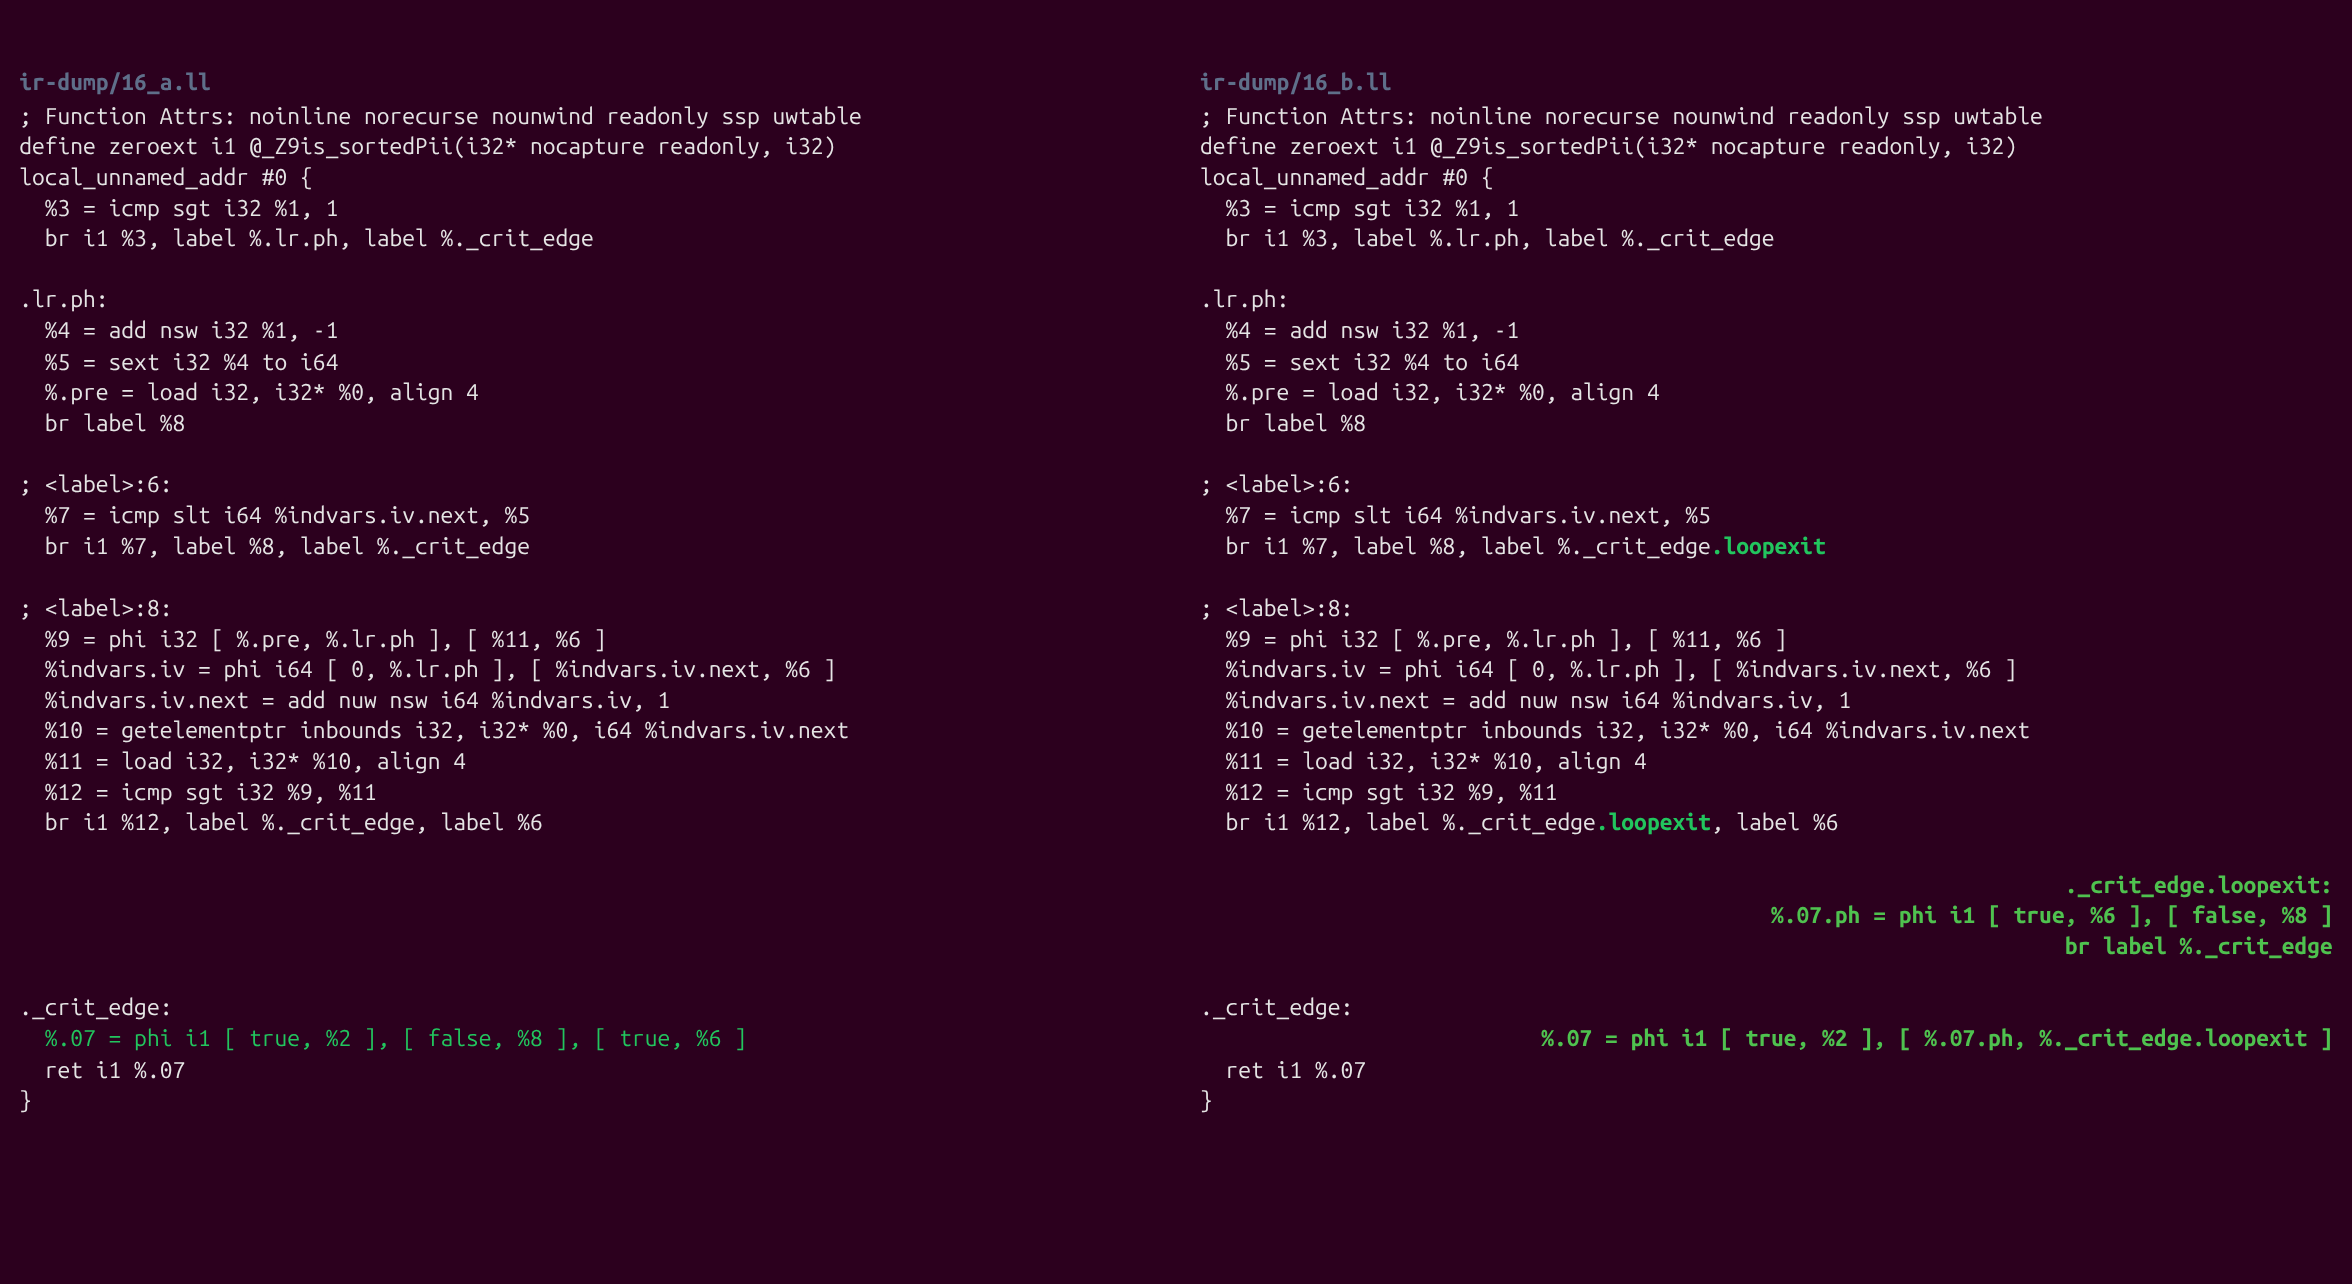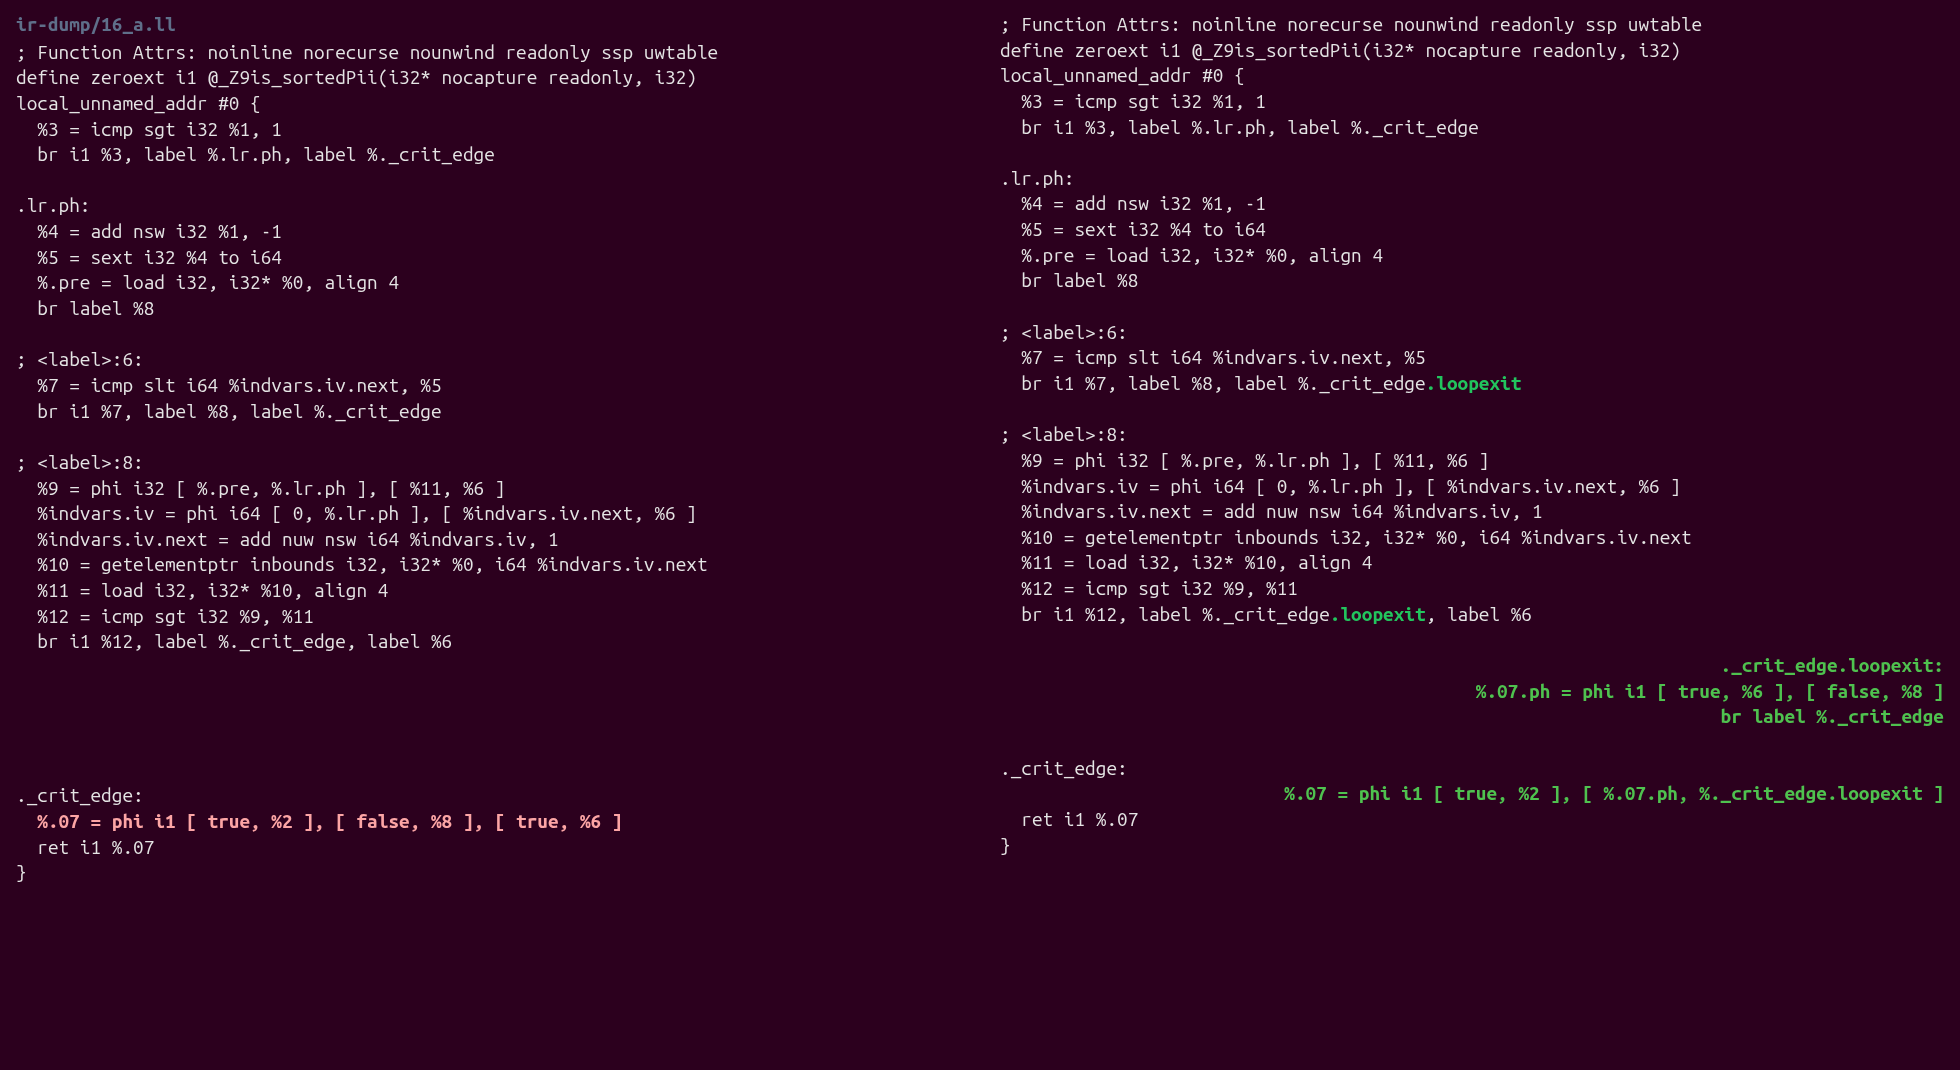--- a/index.html
+++ b/index.html
@@ -10,43 +10,45 @@
     font-size: 19px;
     line-height: 1.35;
     padding: 12px 16px;
     width: 1960px;
     height: 1070px;
     overflow: hidden;
   }
   .diff-container {
     display: flex;
     gap: 40px;
+    margin-top: 44px;
   }
   .pane {
     flex: 1;
     min-width: 0;
   }
   .header {
     color: #5f6f8a;
     font-weight: bold;
     margin-bottom: 2px;
   }
   .code-block {
     white-space: pre;
   }
   .line { display: block; }
-  .del { color: #fca5a5; font-weight: bold; }
+  .del { color: #22c55e; font-weight: normal; }
   .add { color: #4fc24f; font-weight: bold; text-align: right; }
   .normal { }
   .inline-add { color: #22c55e; font-weight: bold; }
 </style>
 </head>
 <body>
 
 <div class="diff-container">
   <div class="pane">
     <div class="header">ir-dump/16_a.ll</div>
     <div class="code-block" id="left-code"><span class="line normal">; Function Attrs: noinline norecurse nounwind readonly ssp uwtable</span><span class="line normal">define zeroext i1 @_Z9is_sortedPii(i32* nocapture readonly, i32)</span><span class="line normal">local_unnamed_addr #0 {</span><span class="line normal">  %3 = icmp sgt i32 %1, 1</span><span class="line normal">  br i1 %3, label %.lr.ph, label %._crit_edge</span><span class="line normal">&nbsp;</span><span class="line normal">.lr.ph:</span><span class="line normal">  %4 = add nsw i32 %1, -1</span><span class="line normal">  %5 = sext i32 %4 to i64</span><span class="line normal">  %.pre = load i32, i32* %0, align 4</span><span class="line normal">  br label %8</span><span class="line normal">&nbsp;</span><span class="line normal">; &lt;label&gt;:6:</span><span class="line normal">  %7 = icmp slt i64 %indvars.iv.next, %5</span><span class="line normal">  br i1 %7, label %8, label %._crit_edge</span><span class="line normal">&nbsp;</span><span class="line normal">; &lt;label&gt;:8:</span><span class="line normal">  %9 = phi i32 [ %.pre, %.lr.ph ], [ %11, %6 ]</span><span class="line normal">  %indvars.iv = phi i64 [ 0, %.lr.ph ], [ %indvars.iv.next, %6 ]</span><span class="line normal">  %indvars.iv.next = add nuw nsw i64 %indvars.iv, 1</span><span class="line normal">  %10 = getelementptr inbounds i32, i32* %0, i64 %indvars.iv.next</span><span class="line normal">  %11 = load i32, i32* %10, align 4</span><span class="line normal">  %12 = icmp sgt i32 %9, %11</span><span class="line normal">  br i1 %12, label %._crit_edge, label %6</span><span class="line normal">&nbsp;</span><span class="line normal">&nbsp;</span><span class="line normal">&nbsp;</span><span class="line normal">&nbsp;</span><span class="line normal">&nbsp;</span><span class="line normal">._crit_edge:</span><span class="line del">  %.07 = phi i1 [ true, %2 ], [ false, %8 ], [ true, %6 ]</span><span class="line normal">  ret i1 %.07</span><span class="line normal">}</span></div>
   </div>
   <div class="pane">
+    <div class="header">ir-dump/16_b.ll</div>
     <div class="code-block" id="right-code"><span class="line normal">; Function Attrs: noinline norecurse nounwind readonly ssp uwtable</span><span class="line normal">define zeroext i1 @_Z9is_sortedPii(i32* nocapture readonly, i32)</span><span class="line normal">local_unnamed_addr #0 {</span><span class="line normal">  %3 = icmp sgt i32 %1, 1</span><span class="line normal">  br i1 %3, label %.lr.ph, label %._crit_edge</span><span class="line normal">&nbsp;</span><span class="line normal">.lr.ph:</span><span class="line normal">  %4 = add nsw i32 %1, -1</span><span class="line normal">  %5 = sext i32 %4 to i64</span><span class="line normal">  %.pre = load i32, i32* %0, align 4</span><span class="line normal">  br label %8</span><span class="line normal">&nbsp;</span><span class="line normal">; &lt;label&gt;:6:</span><span class="line normal">  %7 = icmp slt i64 %indvars.iv.next, %5</span><span class="line"><span class="normal">  br i1 %7, label %8, label %._crit_edge</span><span class="inline-add">.loopexit</span></span><span class="line normal">&nbsp;</span><span class="line normal">; &lt;label&gt;:8:</span><span class="line normal">  %9 = phi i32 [ %.pre, %.lr.ph ], [ %11, %6 ]</span><span class="line normal">  %indvars.iv = phi i64 [ 0, %.lr.ph ], [ %indvars.iv.next, %6 ]</span><span class="line normal">  %indvars.iv.next = add nuw nsw i64 %indvars.iv, 1</span><span class="line normal">  %10 = getelementptr inbounds i32, i32* %0, i64 %indvars.iv.next</span><span class="line normal">  %11 = load i32, i32* %10, align 4</span><span class="line normal">  %12 = icmp sgt i32 %9, %11</span><span class="line"><span class="normal">  br i1 %12, label %._crit_edge</span><span class="inline-add">.loopexit</span><span class="normal">, label %6</span></span><span class="line normal">&nbsp;</span><span class="line add">._crit_edge.loopexit:</span><span class="line add">  %.07.ph = phi i1 [ true, %6 ], [ false, %8 ]</span><span class="line add">  br label %._crit_edge</span><span class="line normal">&nbsp;</span><span class="line normal">._crit_edge:</span><span class="line add">  %.07 = phi i1 [ true, %2 ], [ %.07.ph, %._crit_edge.loopexit ]</span><span class="line normal">  ret i1 %.07</span><span class="line normal">}</span></div>
   </div>
 </div>
 
 </body></html>

